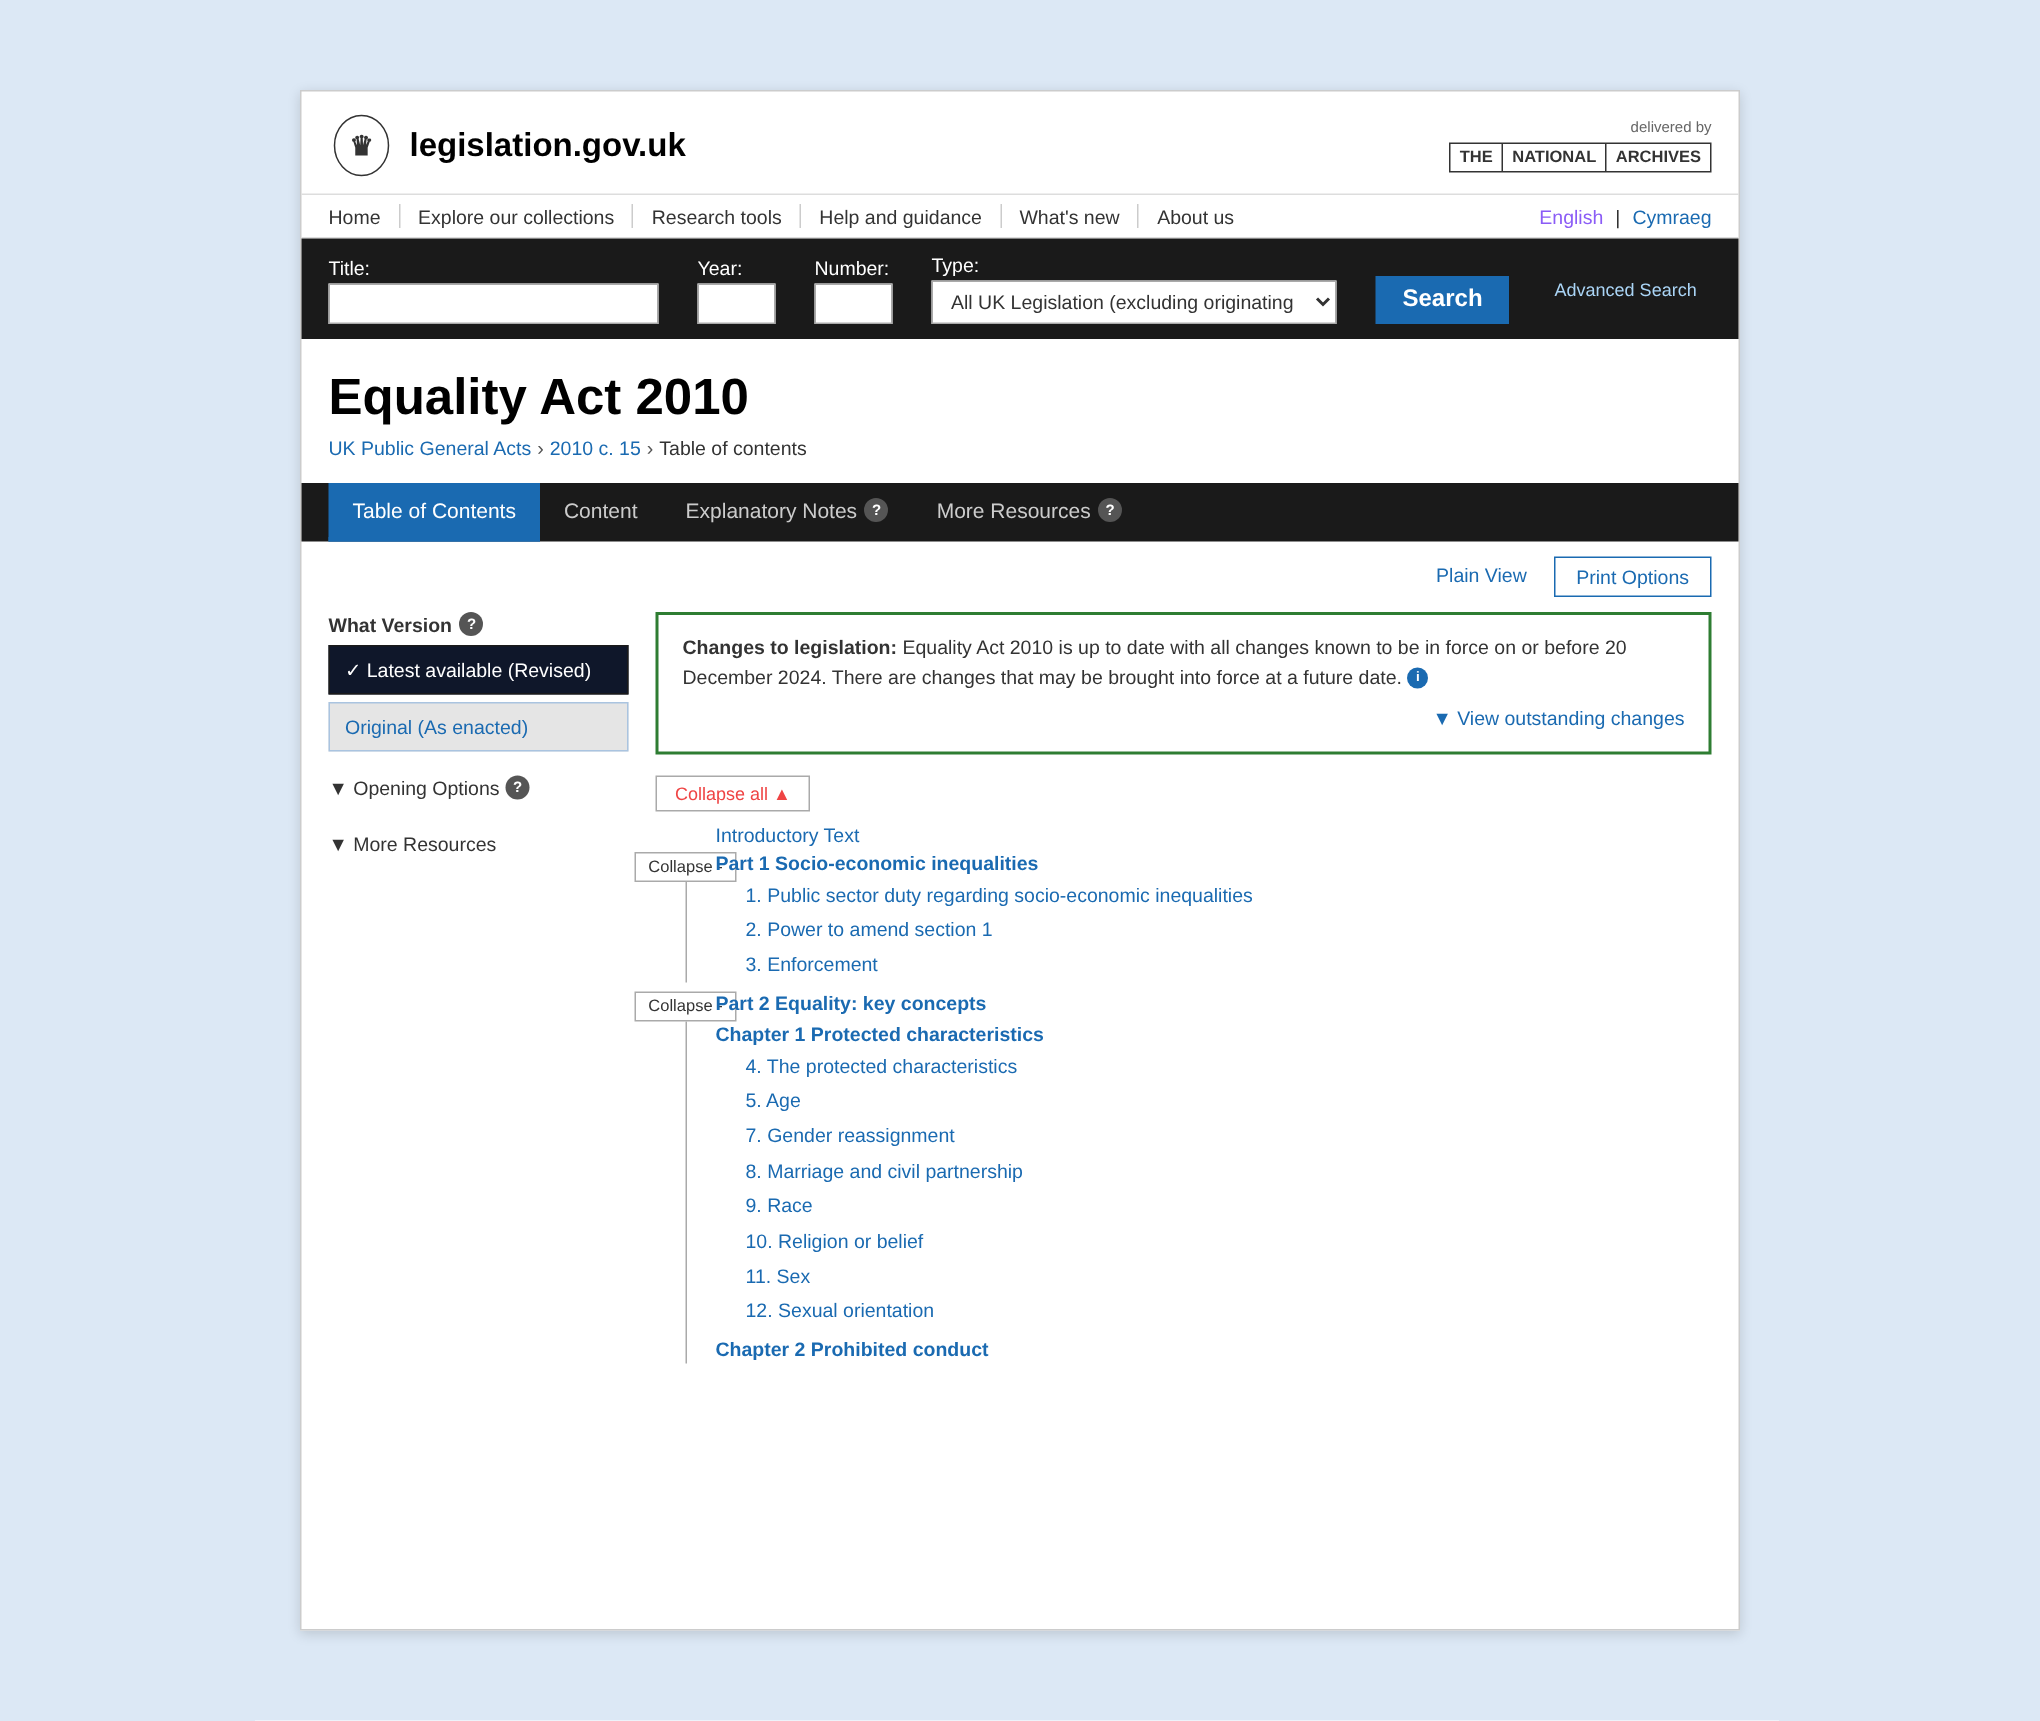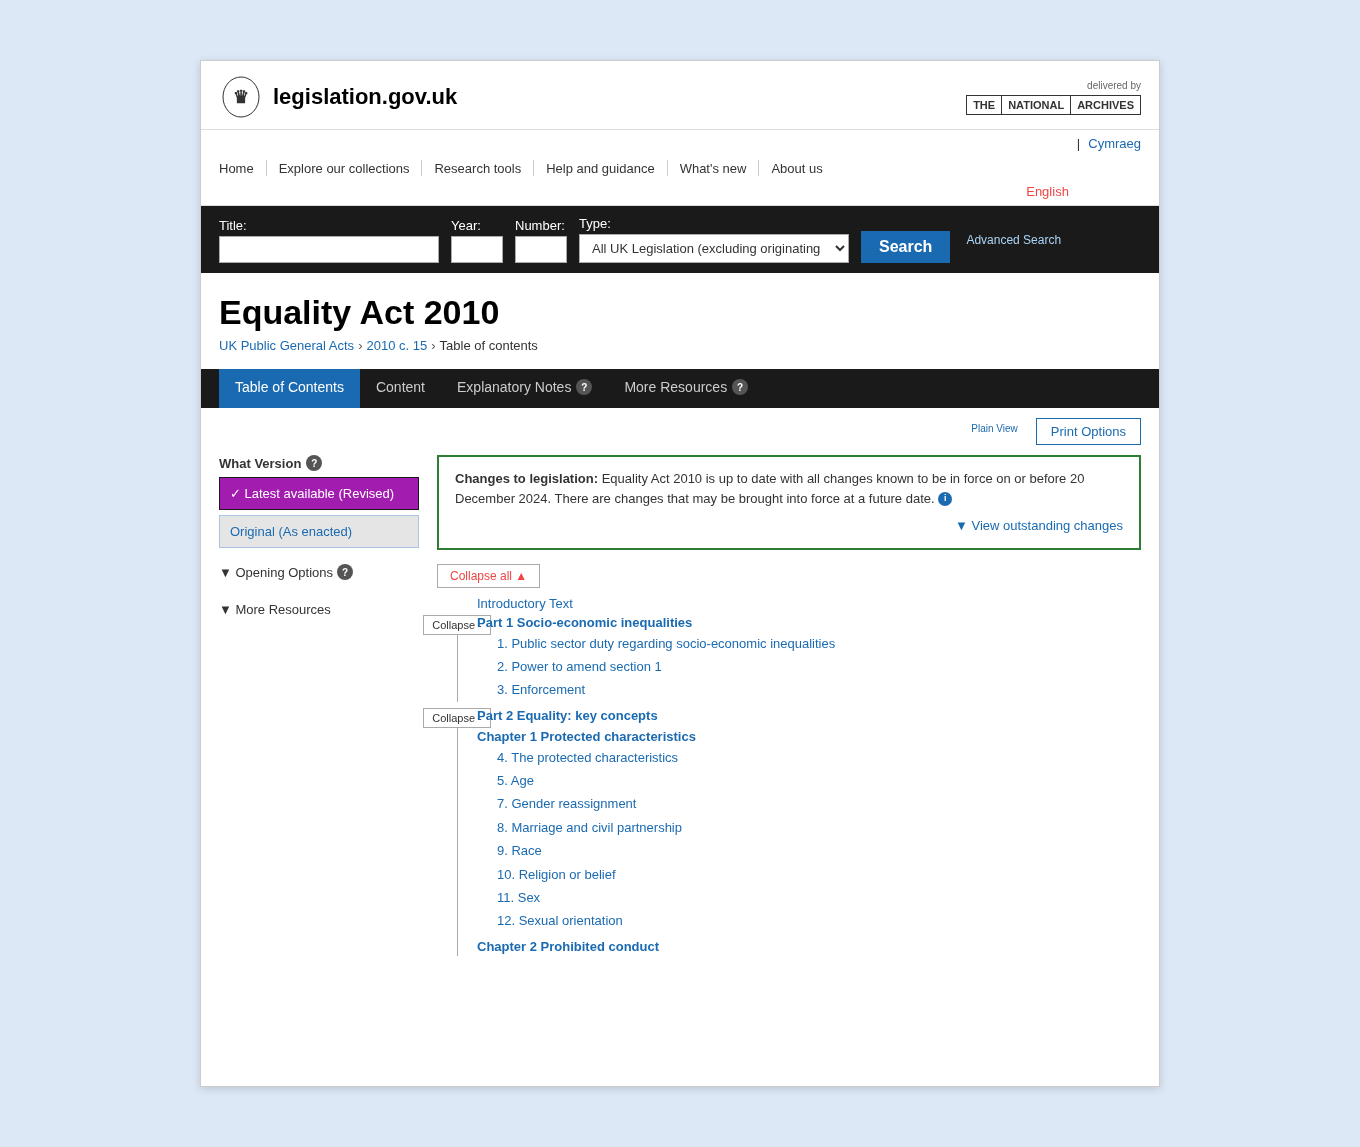--- a/index.html
+++ b/index.html
@@ -93,30 +93,30 @@
       color: #333;
       text-decoration: none;
       font-size: 13px;
     }
     .lang-switcher {
       display: flex;
       gap: 8px;
       font-size: 13px;
     }
     .lang-switcher a { text-decoration: none; }
-    .lang-active { color: #ef4444; font-weight: normal; margin-top: 48px; }
+    .lang-active { color: #8b5cf6; font-weight: normal; }
     .lang-cy { color: #1a6ab1; }
 
     
     .search-bar {
       background: #1a1a1a;
       padding: 10px 18px;
       display: flex;
       align-items: flex-end;
-      gap: 12px;
+      gap: 26px;
     }
     .search-field {
       display: flex;
       flex-direction: column;
       gap: 3px;
     }
     .search-field label {
       color: #fff;
       font-size: 13px;
     }
@@ -220,21 +220,21 @@
 
     
     .view-options {
       display: flex;
       justify-content: flex-end;
       gap: 8px;
       padding: 10px 0;
     }
     .plain-view-link {
       color: #1a6ab1;
-      font-size: 10px;
+      font-size: 13px;
       text-decoration: none;
       padding: 5px 10px;
     }
     .print-options-btn {
       border: 1px solid #1a6ab1;
       color: #1a6ab1;
       background: #fff;
       padding: 5px 14px;
       font-size: 13px;
       cursor: pointer;
@@ -266,21 +266,21 @@
     .version-btn {
       display: block;
       width: 100%;
       text-align: left;
       padding: 8px 10px;
       font-size: 13px;
       cursor: pointer;
       border: 1px solid #ccc;
     }
     .version-btn.active {
-      background: #a21caf;
+      background: #0f172a;
       color: #fff;
       border-color: #1a1a1a;
     }
     .version-btn.original {
       background: #e5e5e5;
       color: #1a6ab1;
       border-color: #aac4e0;
       margin-top: 5px;
     }
     .collapsible-section {

